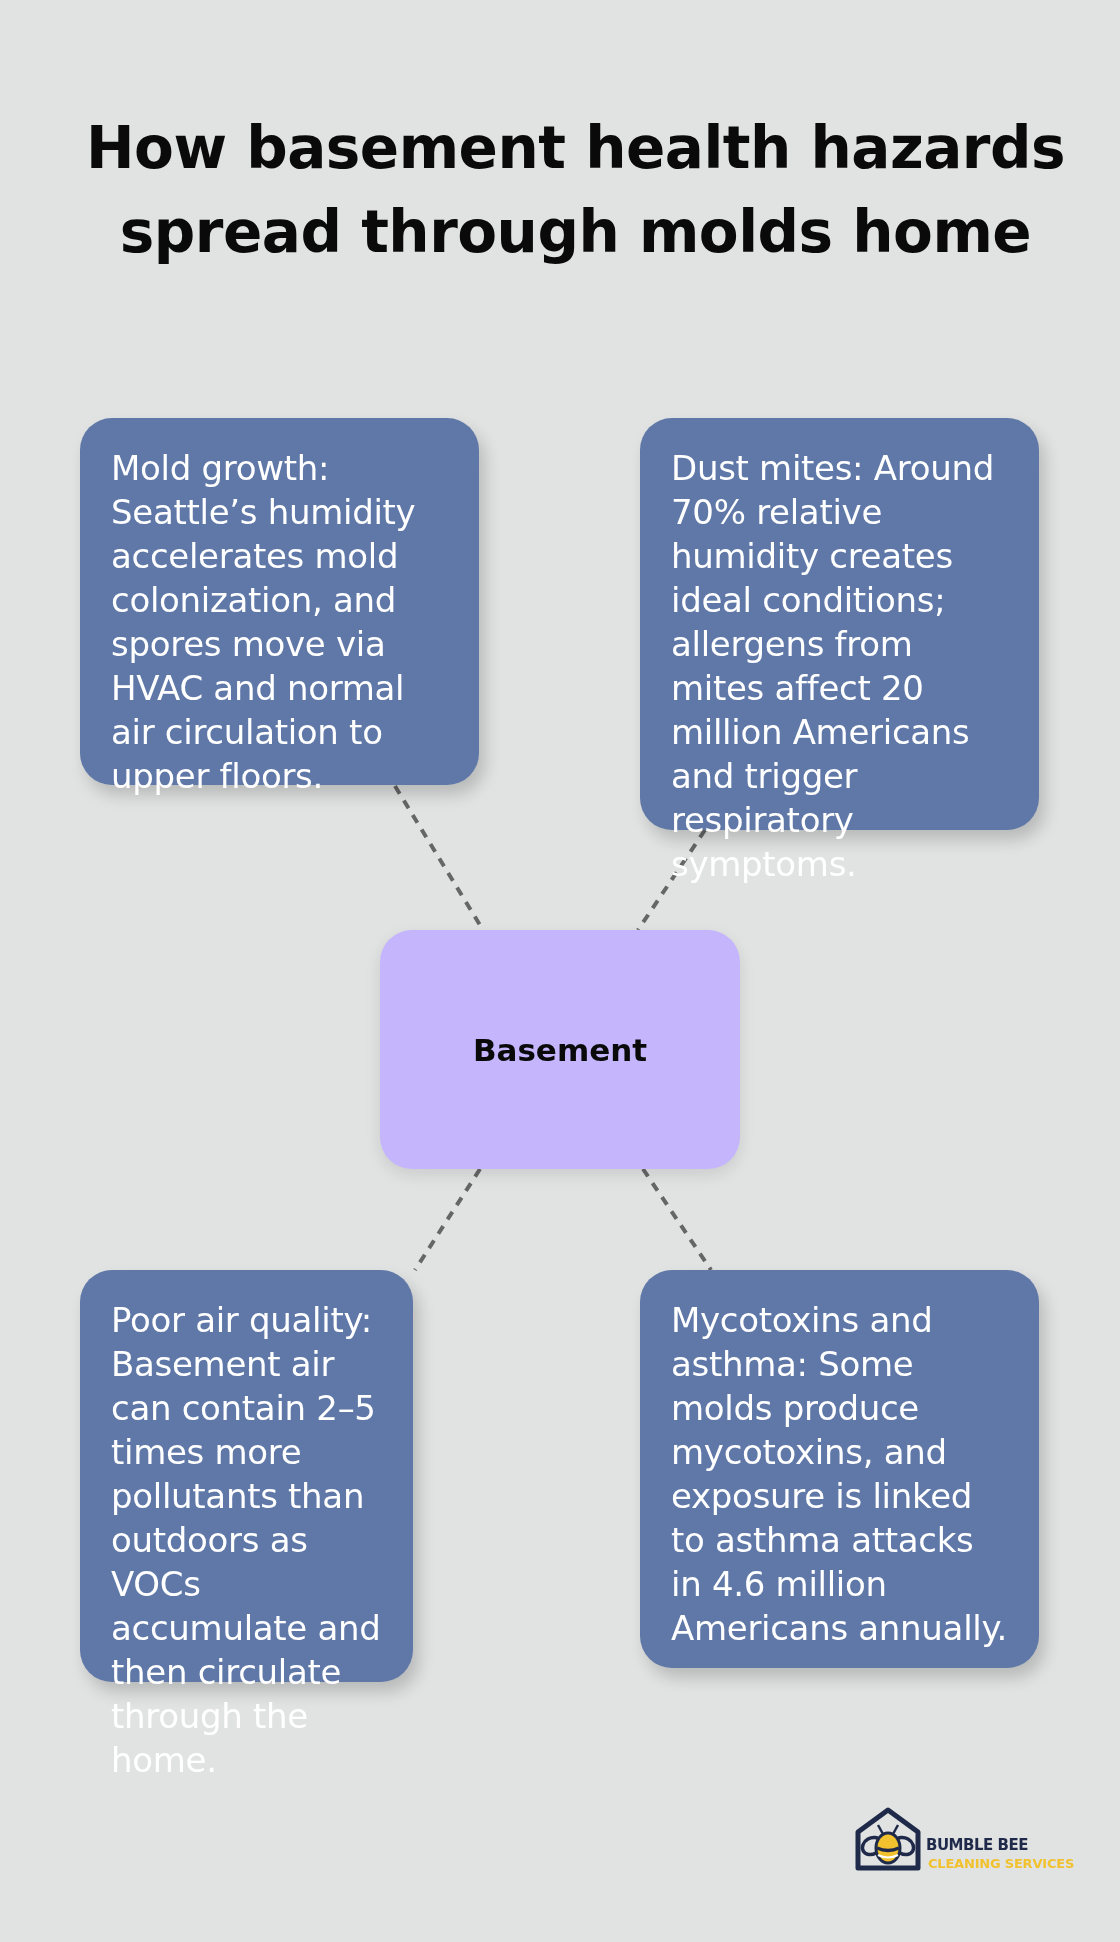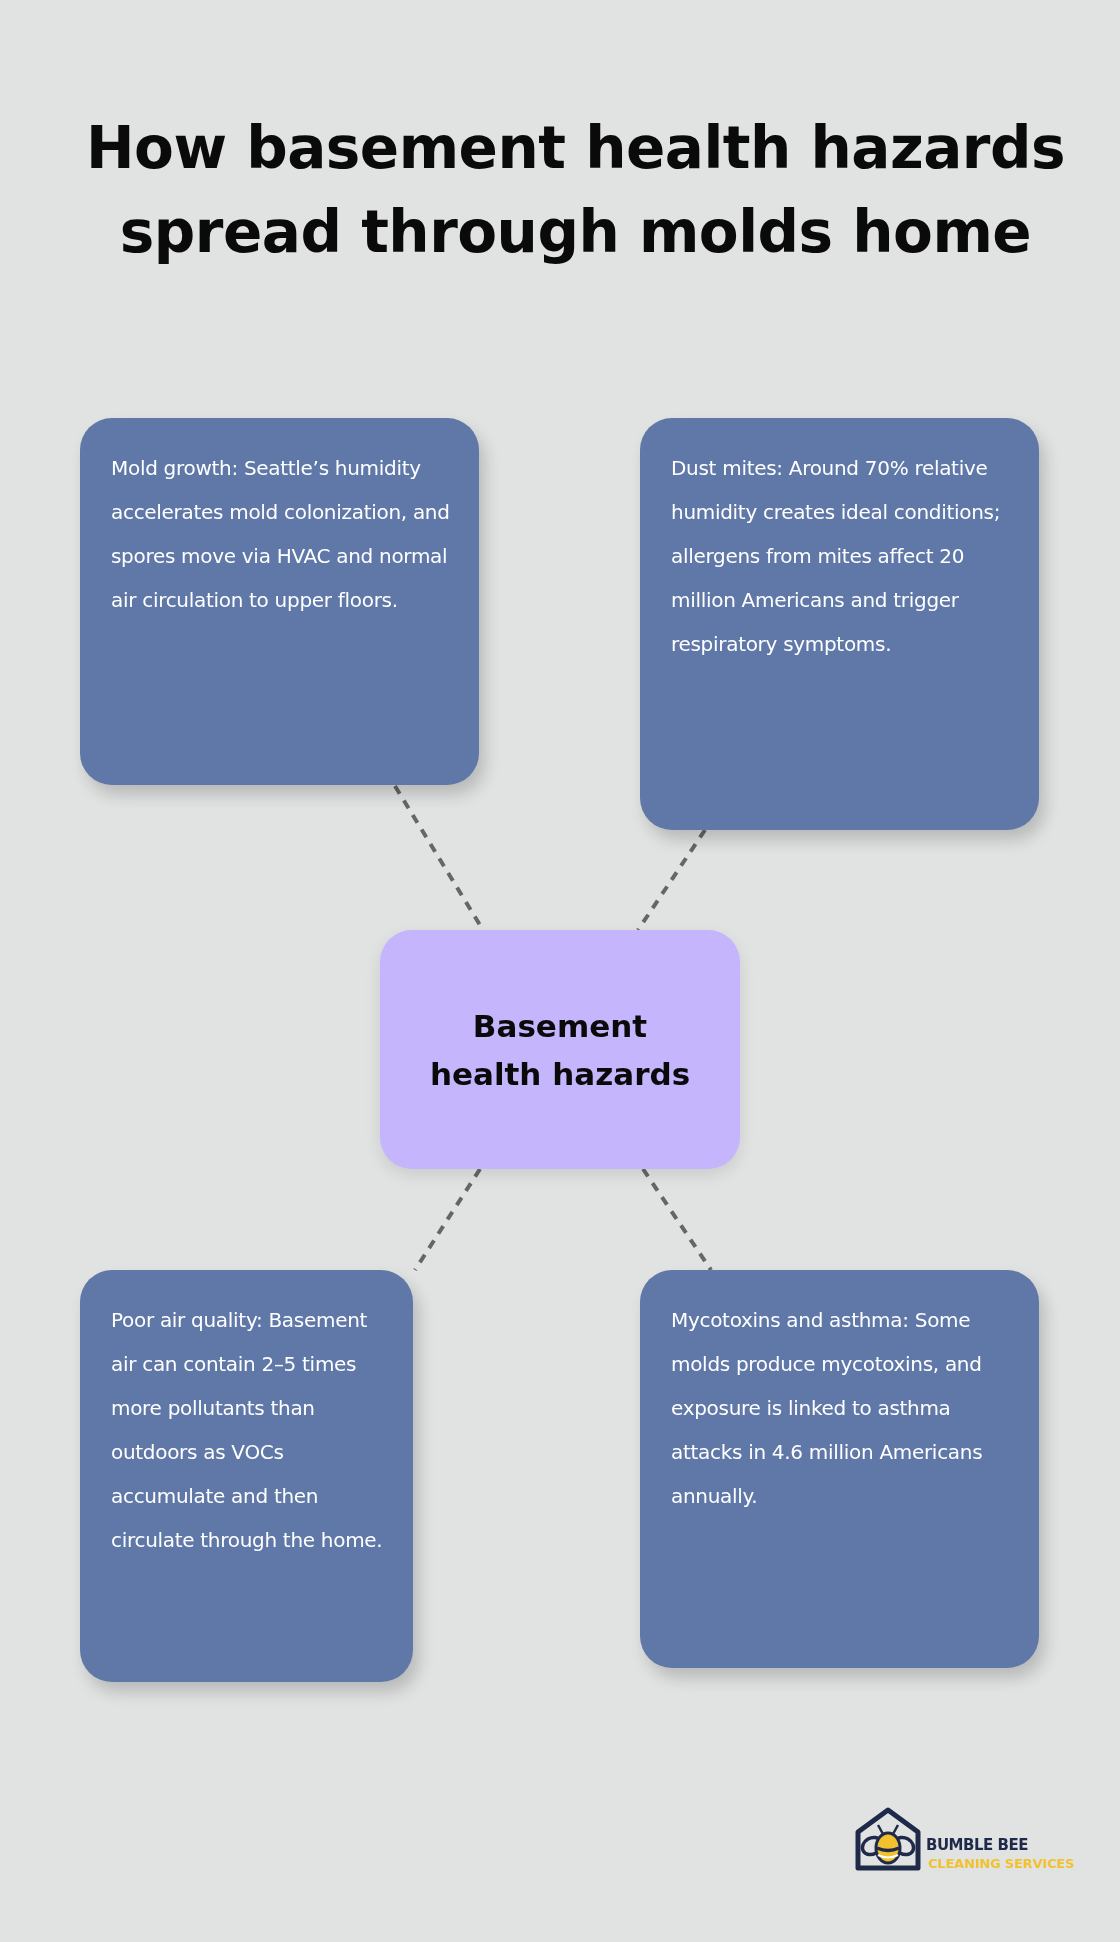--- a/index.html
+++ b/index.html
@@ -28,21 +28,21 @@
     position: absolute; left: 0; top: 0;
     width: 1120px; height: 1942px;
   }
   .card {
     position: absolute;
     background: #5f78a8;
     border-radius: 32px;
     box-shadow: 6px 10px 16px rgba(0,0,0,0.18);
     color: #ffffff;
     font-family: "DejaVu Sans", sans-serif;
-    font-size: 20px;
+    font-size: 34px;
     line-height: 44px;
     padding: 28px 26px 0 31px;
     letter-spacing: -0.3px;
   }
   .card p { margin: 0; }
   #card-mold   { left: 80px;  top: 418px;  width: 399px; height: 367px; }
   #card-mites  { left: 640px; top: 418px;  width: 399px; height: 412px; }
   #card-air    { left: 80px;  top: 1270px; width: 333px; height: 412px; }
   #card-myco   { left: 640px; top: 1270px; width: 399px; height: 398px; }
   .center-card {
@@ -109,21 +109,20 @@
   <p>Mold growth: Seattle’s humidity accelerates mold colonization, and spores move via HVAC and normal air circulation to upper floors.</p>
 </div>
 
 <div class="card" id="card-mites">
   <p>Dust mites: Around 70% relative humidity creates ideal conditions; allergens from mites affect 20 million Americans and trigger respiratory symptoms.</p>
 </div>
 
 <div class="center-card">
   <div>
     <span>Basement</span>
-    <span>health hazards</span>
   </div>
 </div>
 
 <div class="card" id="card-air">
   <p>Poor air quality: Basement air can contain 2–5 times more pollutants than outdoors as VOCs accumulate and then circulate through the home.</p>
 </div>
 
 <div class="card" id="card-myco">
   <p>Mycotoxins and asthma: Some molds produce mycotoxins, and exposure is linked to asthma attacks in 4.6 million Americans annually.</p>
 </div>

